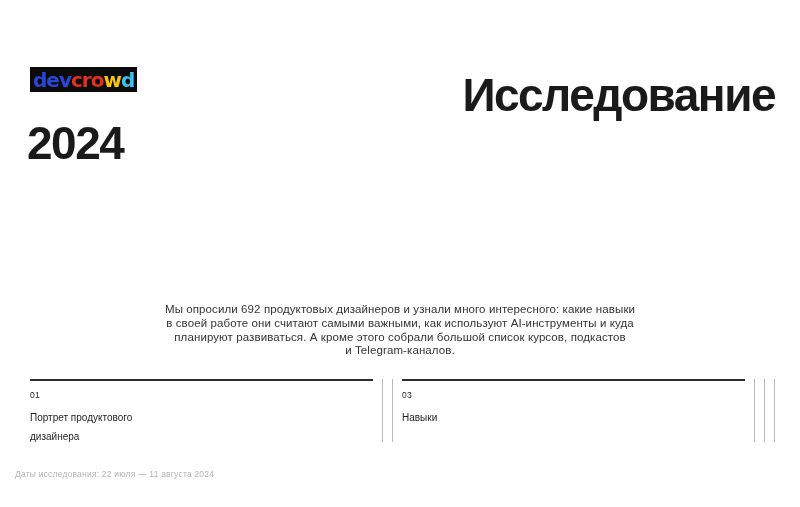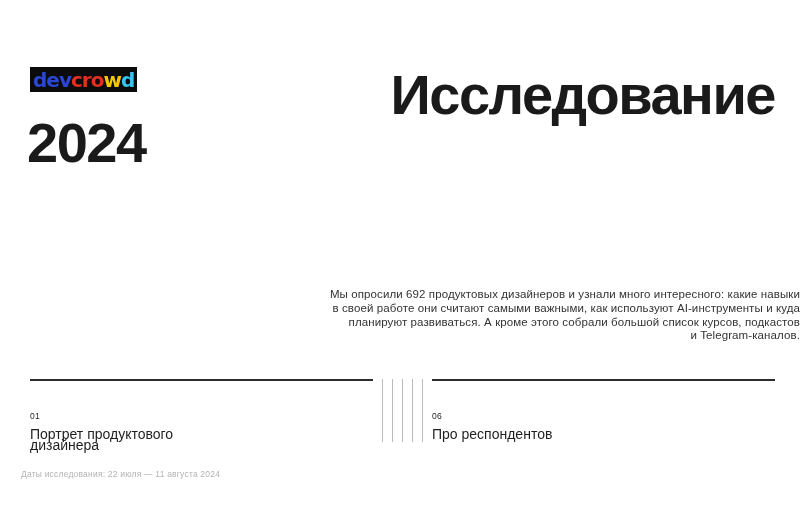--- a/index.html
+++ b/index.html
@@ -25,32 +25,32 @@
     font-size:20px;
     line-height:1;
     letter-spacing:-1px;
     font-family:"DejaVu Sans", sans-serif;
   }
 
   
   .title {
     position:absolute; left:27px; right:25px; top:71px;
     font-weight:bold;
-    font-size:56px;
+    font-size:46px;
     line-height:48px;
     letter-spacing:-1.5px;
     color:#1a1a1a;
   }
   .title .line { display:block; text-align:left; white-space:nowrap; }
   .title .line.first { text-align:right; }
 
   
   .intro {
-    position:absolute; left:0; right:0; top:288px;
-    text-align:right;
+    position:absolute; left:0; right:0; top:303px;
+    text-align:center;
     font-size:11.5px;
     line-height:13.8px;
     color:#333333;
     white-space:pre-line;
     letter-spacing:0.1px;
   }
 
   
   .sections {
     position:absolute; left:30px; right:25px; top:379px;
@@ -67,36 +67,34 @@
     flex:0 0 1px;
     width:1px;
     height:63px;
     background:#b9b9b9;
   }
   .section-number {
     font-size:8.5px;
     color:#1f1f1f;
     margin-bottom:8px;
     letter-spacing:0.3px;
-    margin-top:21px;
   }
   .section-label {
-    font-size:14px;
-    line-height:11px;
+    font-size:10px;
+    line-height:19px;
     color:#1f1f1f;
     white-space:pre-line;
   }
 
   
   .footer {
     position:absolute; left:15px; top:469px;
     font-size:8.5px;
     color:#b3b3b3;
     letter-spacing:0.2px;
-    margin-left:6px;
   }
 </style>
 </head>
 <body>
 
 <div class="logo" style="background: rgb(11, 11, 11);">
     <span style="color: rgb(42, 70, 212);">d</span>
     <span style="color: rgb(42, 70, 212);">e</span>
     <span style="color: rgb(42, 70, 212);">v</span>
     <span style="color: rgb(224, 48, 32);">c</span>
@@ -117,22 +115,22 @@
 и Telegram-каналов.</div>
 
 <div class="sections">
   <div class="section-item">
     <div class="section-number">01</div>
     <div class="section-label">Портрет продуктового
 дизайнера</div>
   </div>
   <div class="section-sep"></div>
   <div class="section-sep"></div>
+  <div class="section-item">
+    <div class="section-number">03</div>
+    <div class="section-label">Навыки</div>
+  </div>
   <div class="section-sep"></div>
   <div class="section-sep"></div>
   <div class="section-sep"></div>
-  <div class="section-item">
-    <div class="section-number">06</div>
-    <div class="section-label">Про респондентов</div>
-  </div>
 </div>
 
 <div class="footer">Даты исследования: 22 июля — 11 августа 2024</div>
 
 </body></html>

